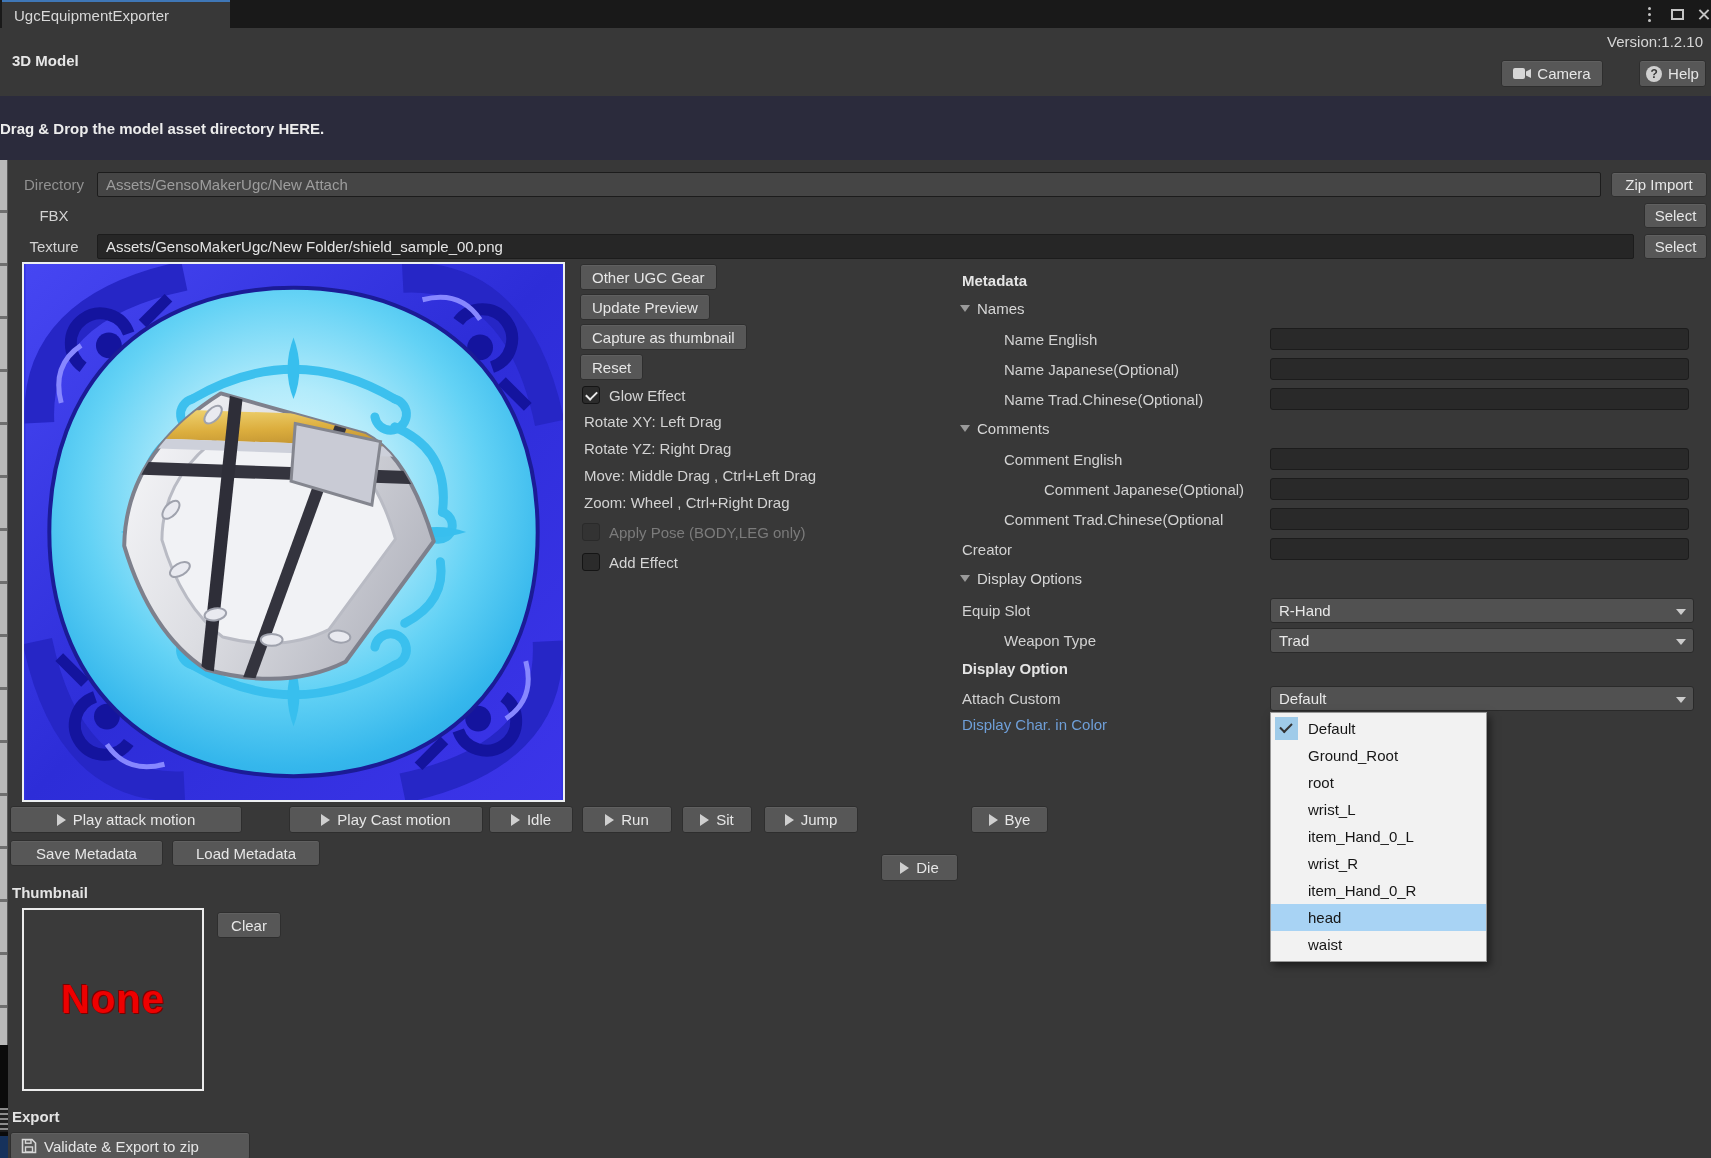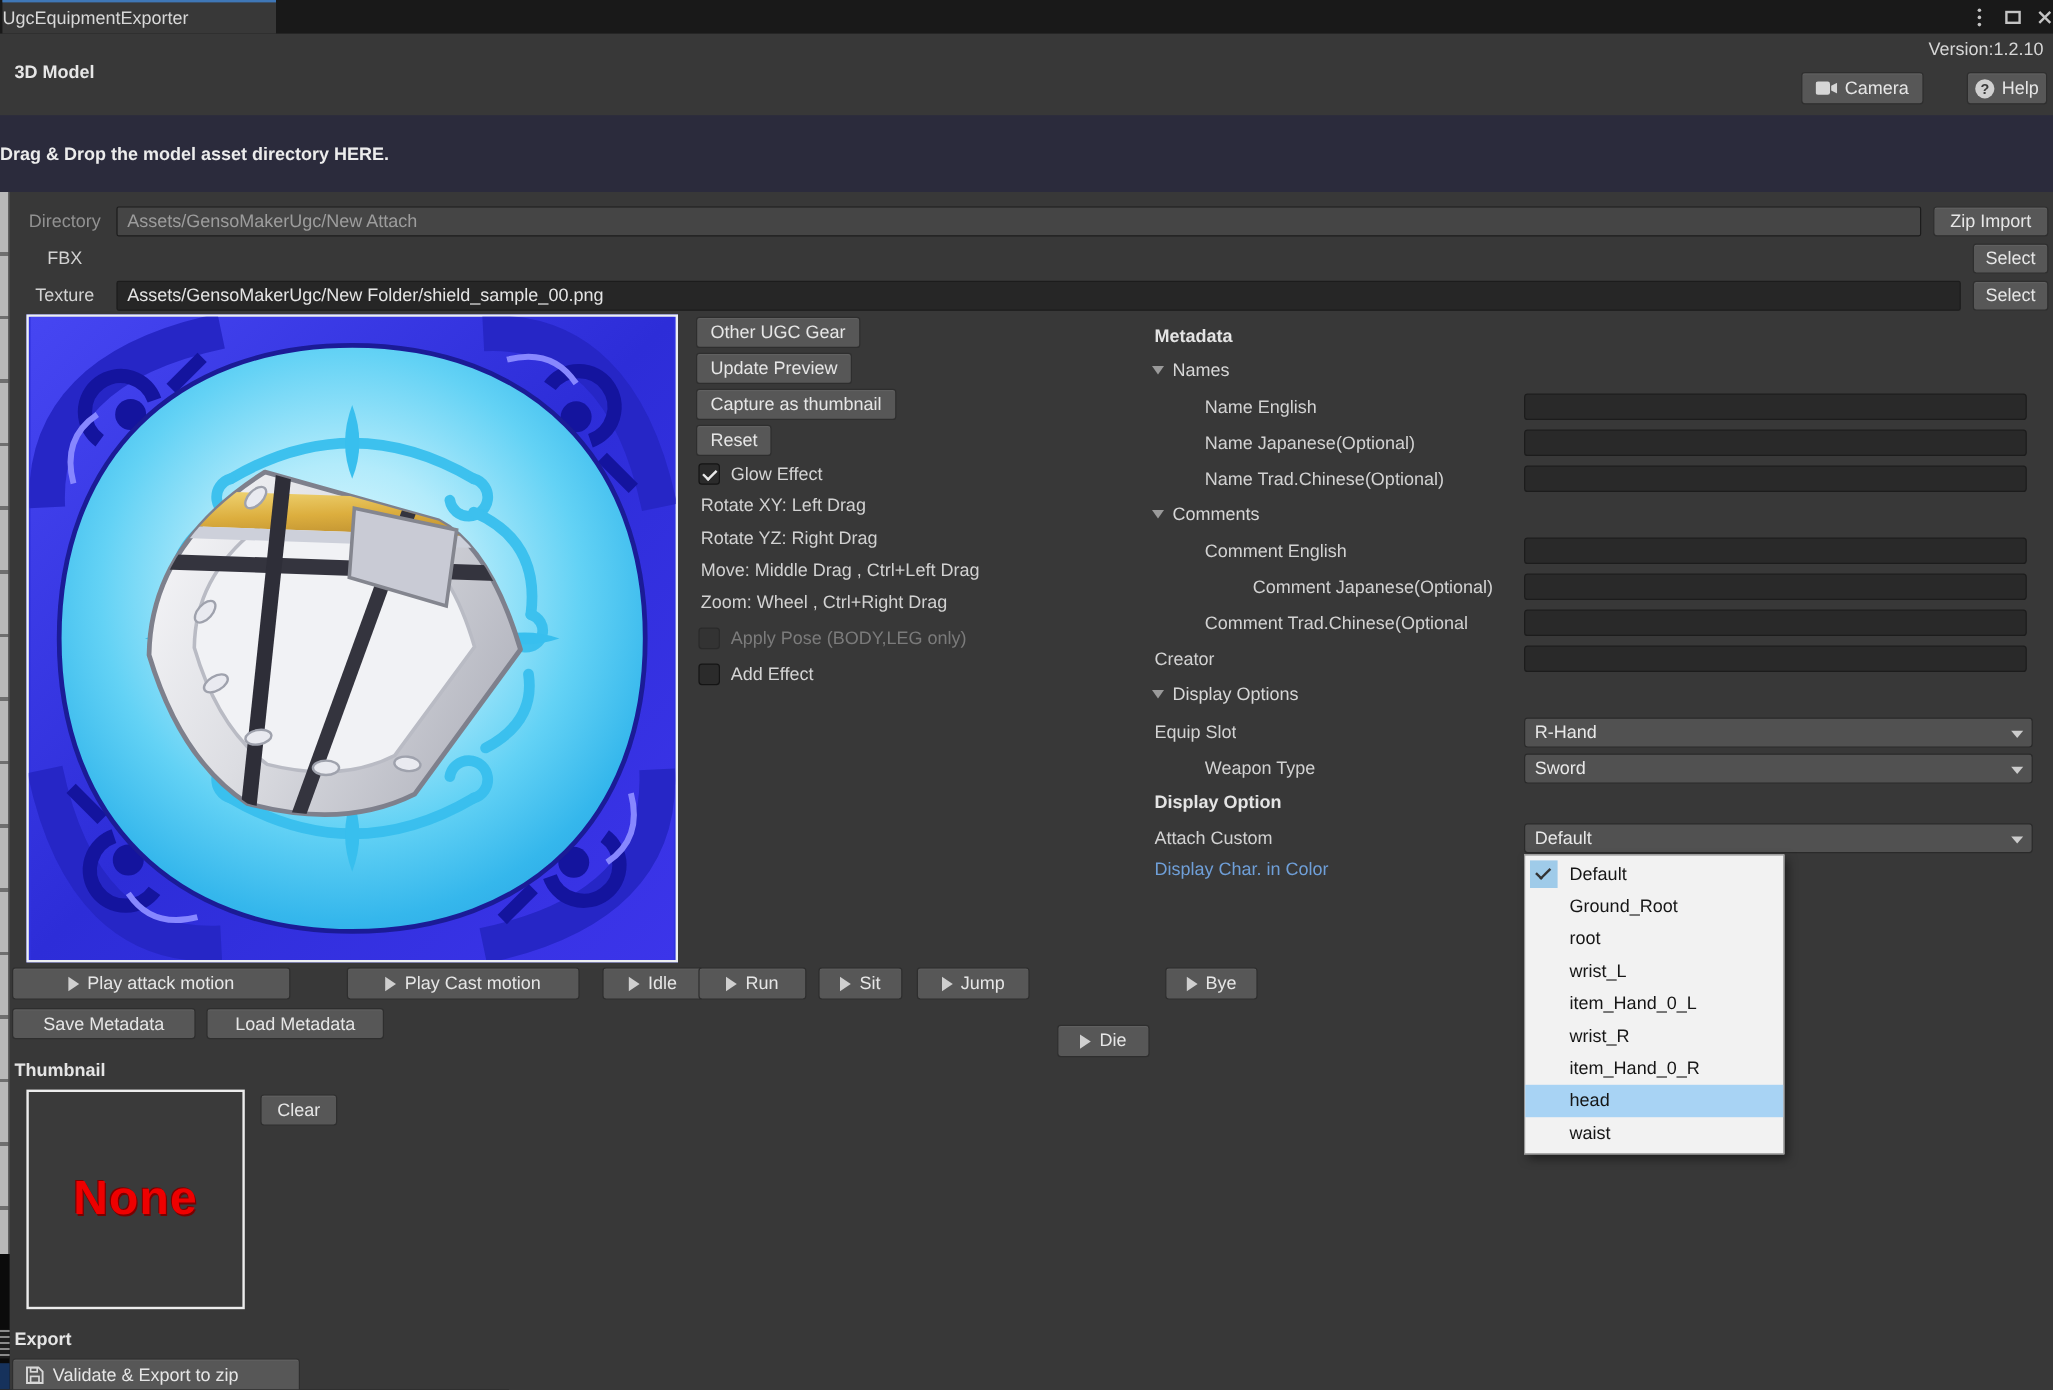--- a/index.html
+++ b/index.html
@@ -5,21 +5,21 @@
   html,body{margin:0;padding:0;background:#2a2a2a;}
   *{box-sizing:border-box;}
   #app{
     position:relative;width:1711px;height:1158px;overflow:hidden;
     background:#383838;font-family:"Liberation Sans",sans-serif;color:#d4d4d4;
     font-size:15px;
   }
   
   .titlebar{position:absolute;left:0;top:0;width:1711px;height:28px;background:#191919;}
   .tab{position:absolute;left:2px;top:0;width:228px;height:28px;background:#383838;
-       border-top:2px solid #3f77b7;display:flex;align-items:center;
+       border-top:2px solid #3f77b7;display:flex;align-items:center;padding-left:12px;
        color:#d8d8d8;font-size:15px;}
   .winctl{position:absolute;top:5px;display:flex;align-items:center;justify-content:center;width:22px;height:18px;cursor:default;}
   .kebab{left:1638px;}
   .kebab i{display:block;width:3px;height:3px;border-radius:50%;background:#c4c4c4;margin:1.5px 0;}
   .kebab .col{display:flex;flex-direction:column;}
   .maxbox{left:1666px;}
   .maxbox i{display:block;width:13px;height:11px;border:2px solid #c4c4c4;}
   .closex{left:1692px;}
   .closex i{position:relative;display:block;width:13px;height:13px;}
   .closex i:before,.closex i:after{content:"";position:absolute;left:6px;top:0;width:2px;height:13px;background:#c4c4c4;}
@@ -314,21 +314,21 @@
   </div>
 
   <div class="mlabel" style="left:962px;top:602px;">Equip Slot</div>
   <div class="dropdown" style="top:598px;">
     <span>R-Hand</span>
     <span class="chev"></span>
   </div>
 
   <div class="mlabel" style="left:1004px;top:632px;">Weapon Type</div>
   <div class="dropdown" style="top:628px;">
-    <span>Sword</span>
+    <span>Trad</span>
     <span class="chev"></span>
   </div>
 
   <div class="sechead" style="left:962px;top:660px;">Display Option</div>
 
   <div class="mlabel" style="left:962px;top:690px;">Attach Custom</div>
   <div class="dropdown" style="top:686px;">
     <span>Default</span>
     <span class="chev"></span>
   </div>
@@ -367,21 +367,21 @@
   </div>
 
   <div class="btn motionbtn" style="left:10px;width:232px;">
     <span class="play-tri"></span>
       <span>Play attack motion</span>
   </div>
   <div class="btn motionbtn" style="left:289px;width:194px;">
     <span class="play-tri"></span>
       <span>Play Cast motion</span>
   </div>
-  <div class="btn motionbtn" style="left:502px;width:84px;">
+  <div class="btn motionbtn" style="left:489px;width:84px;">
     <span class="play-tri"></span>
       <span>Idle</span>
   </div>
   <div class="btn motionbtn" style="left:582px;width:90px;">
     <span class="play-tri"></span>
       <span>Run</span>
   </div>
   <div class="btn motionbtn" style="left:682px;width:70px;">
     <span class="play-tri"></span>
       <span>Sit</span>

